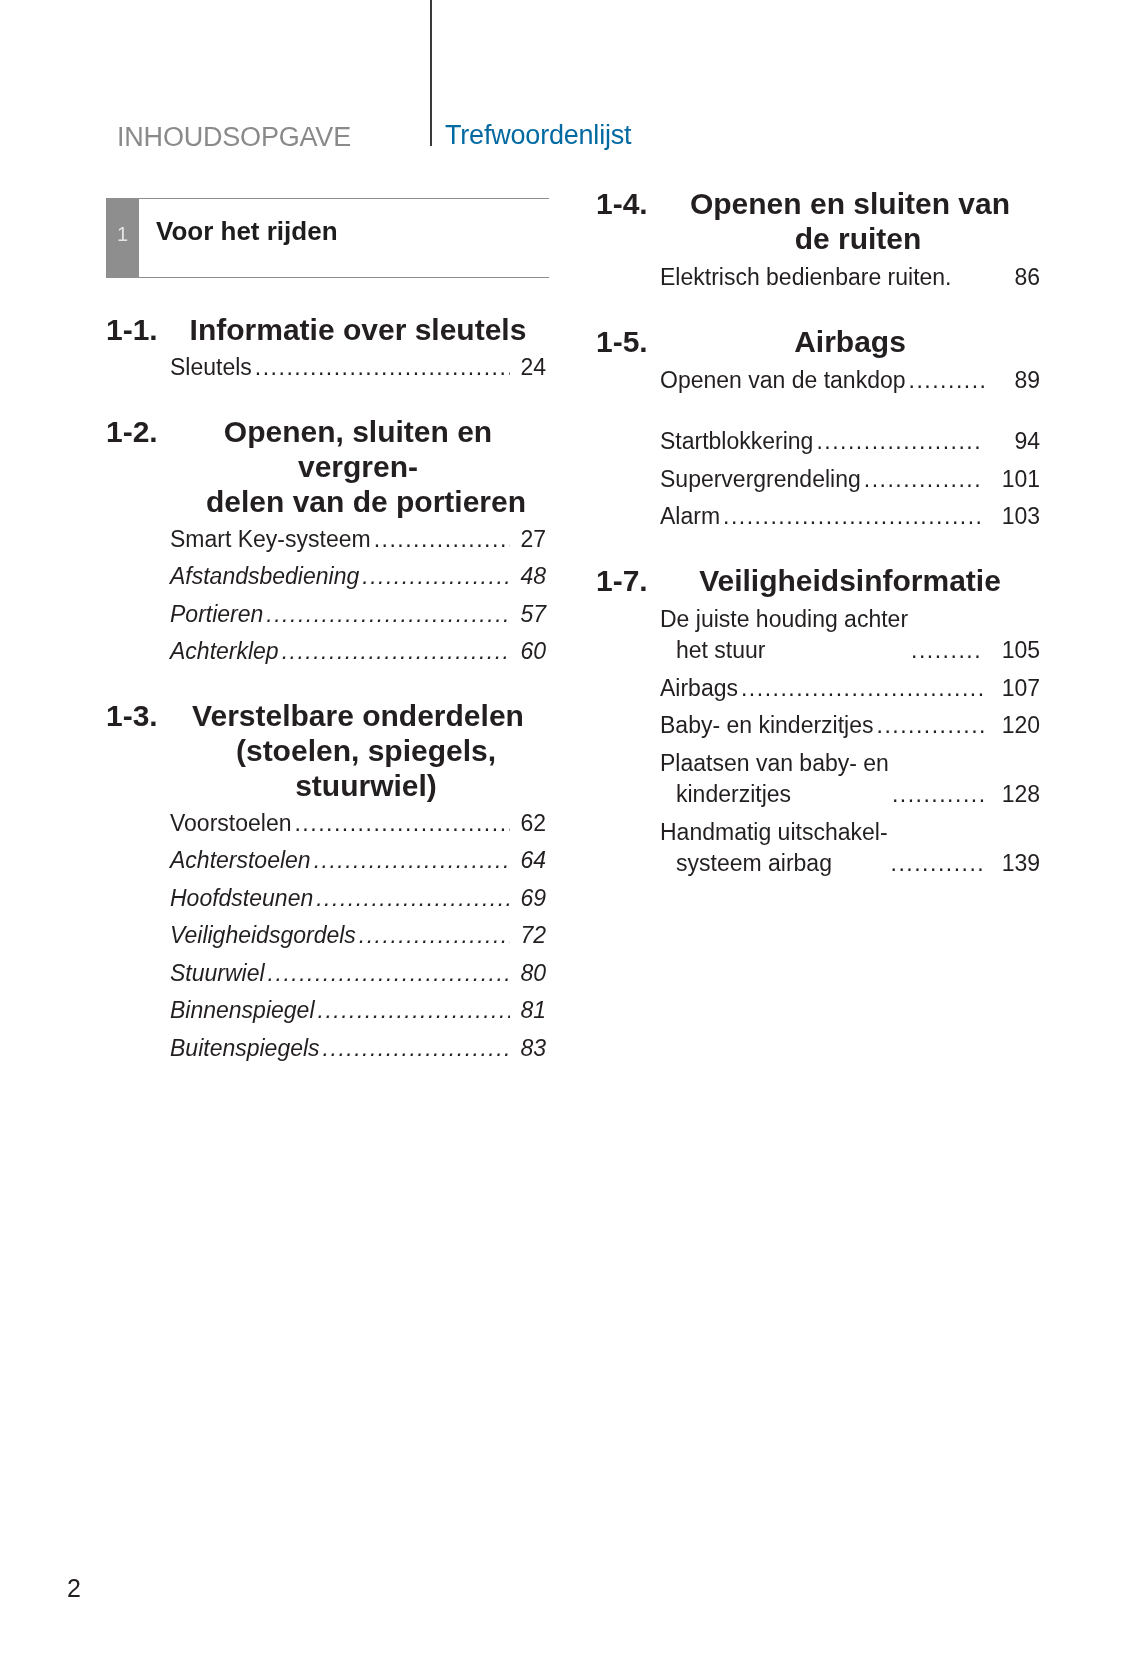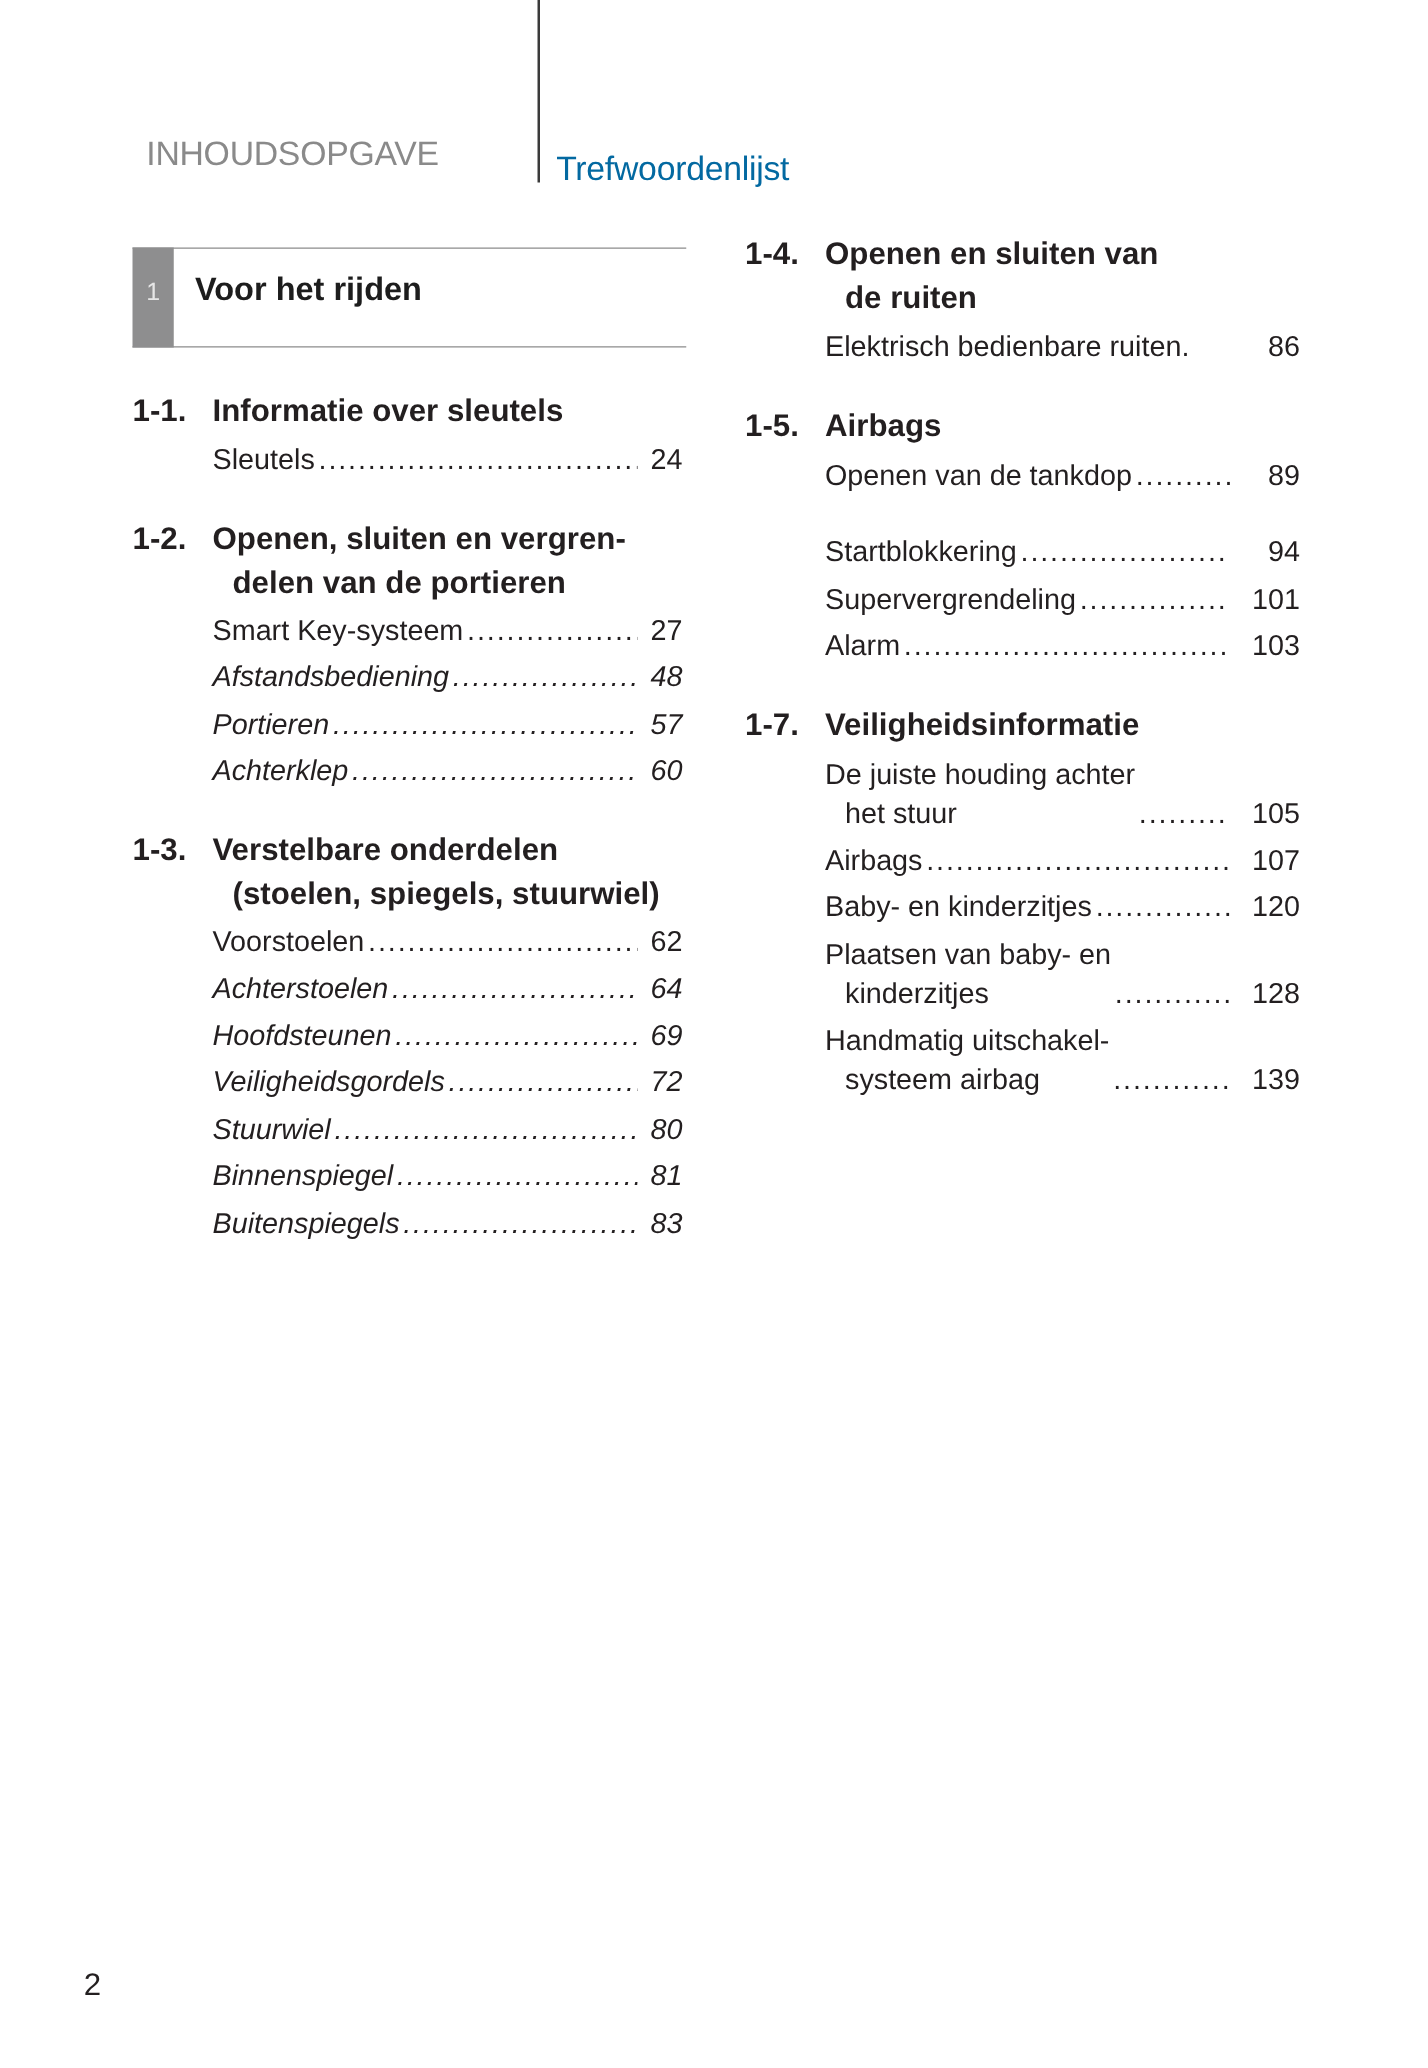--- a/index.html
+++ b/index.html
@@ -1,36 +1,36 @@
 <!DOCTYPE html>
 <html><head>
   <meta charset="utf-8">
   <style>
     * { box-sizing: border-box; margin: 0; padding: 0; }
     html, body { width: 1142px; height: 1654px; background: #ffffff; overflow: hidden; }
     body { position: relative; font-family: "Liberation Sans", sans-serif; color: #231f20; }
 
-    .nav-left { position: absolute; left: 117px; top: 108px; font-size: 27px; color: #8a8a8a; letter-spacing: -0.2px; }
+    .nav-left { position: absolute; left: 117px; top: 122px; font-size: 27px; color: #8a8a8a; letter-spacing: -0.2px; }
     .nav-divider { position: absolute; left: 430px; top: 0; width: 1.5px; height: 146px; background: #3a3a3a; }
     .nav-right { position: absolute; left: 445px; top: 120px; font-size: 27px; color: #0369a1; letter-spacing: -0.2px; }
 
     .chapter-box { position: absolute; left: 106px; top: 198px; width: 443px; height: 80px;
       border-top: 1.5px solid #8c8c8c; border-bottom: 1.5px solid #8c8c8c; }
     .chapter-tab { position: absolute; left: 0; top: -1.5px; width: 33px; height: 80px; background: #8e8e8f;
       color: #e6e6e6; font-size: 20px; display: flex; align-items: center; justify-content: center; padding-bottom: 6px; }
     .chapter-title { position: absolute; left: 50px; top: 17px; font-size: 26px; font-weight: bold; color: #1d1d1d; }
 
     .col { position: absolute; width: 440px; }
     .col-left { left: 106px; top: 312px; }
     .col-right { left: 596px; top: 186px; width: 444px; }
 
     .section { margin-bottom: 30px; }
-    .sec-head { display: flex; font-weight: bold; font-size: 25px; line-height: 35px; color: #231f20; }
+    .sec-head { display: flex; font-weight: bold; font-size: 30px; line-height: 35px; color: #231f20; }
     .sec-num { width: 64px; flex: none; }
-    .sec-title { flex: 1; }
+    .sec-title { flex: 1; text-align: center; }
     .sec-title .cont { display: block; padding-left: 16px; }
 
     .entry { display: flex; align-items: flex-end; font-size: 23px; line-height: 31.5px; padding-left: 64px; margin-top: 6px; }
     .entry .label { flex: none; white-space: nowrap; }
     .entry .label .cont { display: block; padding-left: 16px; }
     .entry .dots { flex: 1; overflow: hidden; white-space: nowrap; color: #231f20; margin: 0 4px 0 3px; letter-spacing: 1.5px; }
     .entry .dots::before { content: "................................................................................................"; }
     .entry .dots.none::before { content: ""; }
     .entry .page { flex: none; text-align: right; min-width: 30px; padding-left: 6px; }
     .col-right .entry .page { min-width: 52px; }

